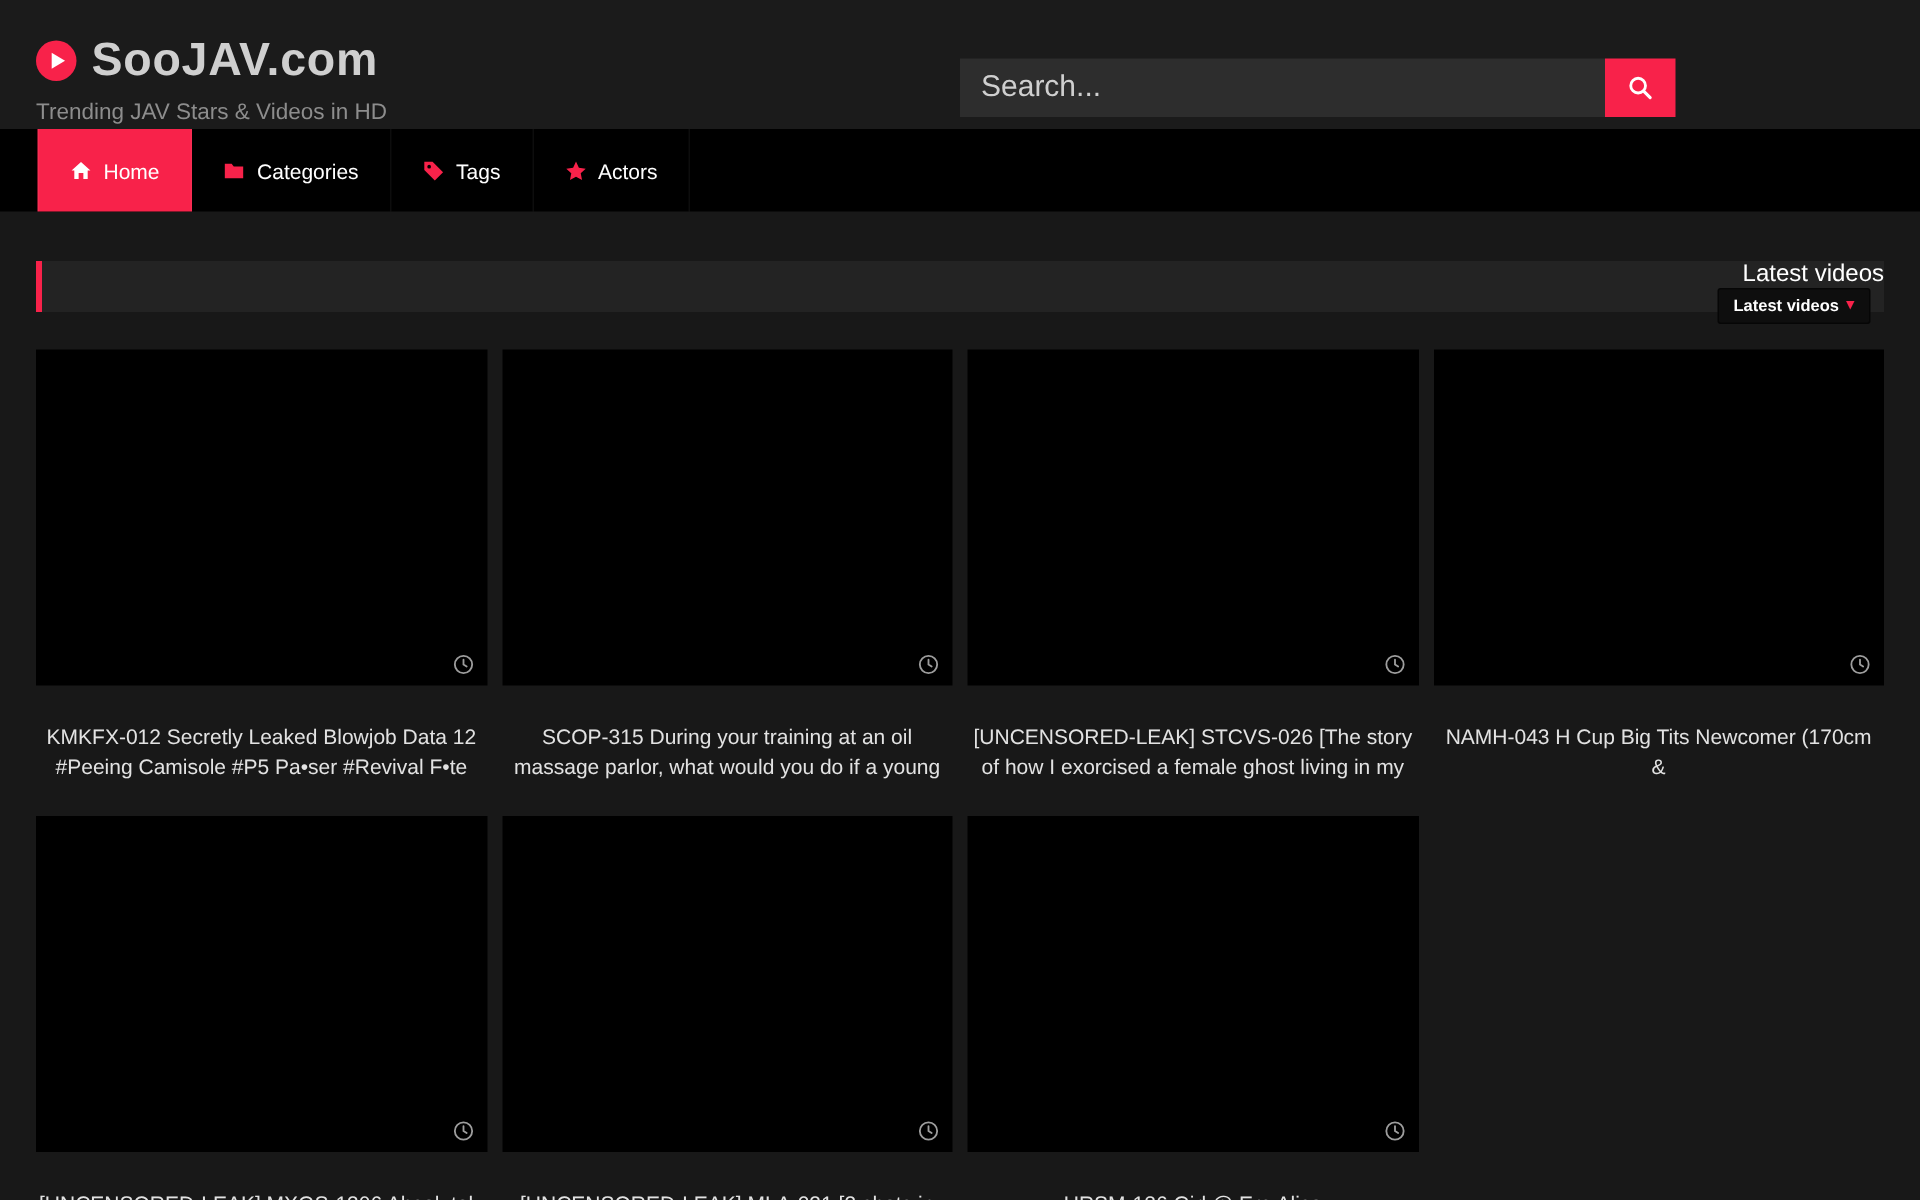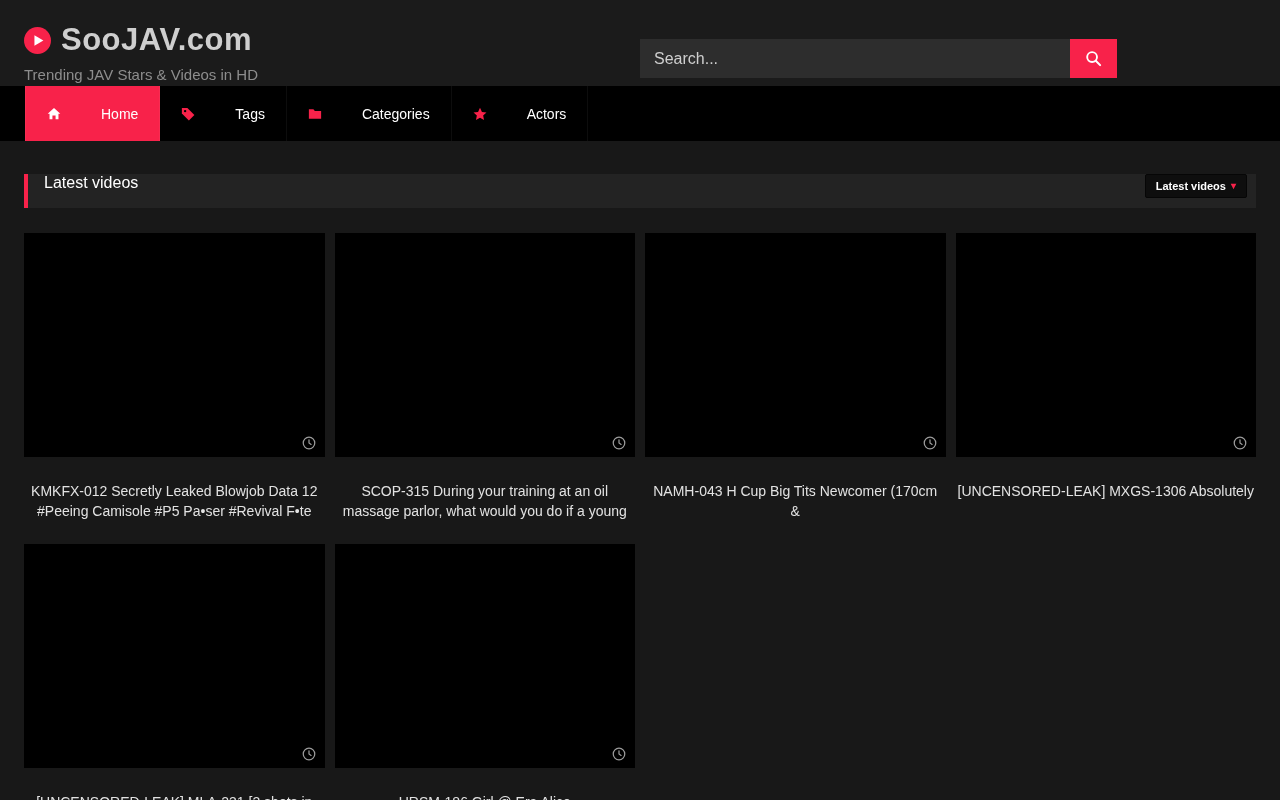--- a/index.html
+++ b/index.html
@@ -33,21 +33,21 @@
     font-family: "Liberation Sans", sans-serif;
   }
   .tagline { margin-top: 8px; font-size: 15px; color: #8d8d8d; }
   .search-form {
     position: absolute; left: 640px; top: 39px;
     display: flex; height: 39px;
   }
   .search-input {
     width: 430px; height: 39px;
     background: #2d2d2d; border: 0; outline: none;
-    color: #e8e8e8; font-size: 16px; padding: 0 14px;
+    color: #e8e8e8; font-size: 20px; padding: 0 14px;
     font-family: "Liberation Sans", sans-serif;
   }
   .search-input::placeholder { color: #cfcfcf; }
   .search-btn {
     width: 47px; height: 39px; border: 0; cursor: pointer;
     background: var(--accent);
     display: flex; align-items: center; justify-content: center;
   }
   .search-btn svg { width: 17px; height: 17px; }
   
@@ -55,34 +55,34 @@
     background: #000;
     height: 55px;
     display: flex;
     padding-left: 25px;
   }
   .nav-item {
     display: flex; align-items: center;
     padding: 0 21px;
     color: #fff; font-size: 14px; text-decoration: none;
     border-right: 1px solid rgba(255,255,255,0.05);
-    gap: 32px;
   }
   .nav-item:first-child { border-left: 1px solid rgba(255,255,255,0.05); }
   .nav-item .nav-icon { width: 14px; height: 14px; margin-right: 8px; color: var(--accent); display: inline-flex; }
   .nav-item .nav-icon svg { width: 14px; height: 14px; }
   .nav-item.active { background: var(--accent); }
   .nav-item.active .nav-icon { color: #fff; }
   
   .section-bar {
     margin: 33px 24px 25px 24px;
     height: 34px;
     background: #232323;
-    display: flex; align-items: flex-start;
-    position: relative;
+    display: flex; align-items: flex-end;
+    position: relative;
+    flex-direction: column;
   }
   .section-accent {
     width: 4px; height: 34px; background: var(--accent);
     position: absolute; left: 0; top: 0;
   }
   .section-title {
     margin-left: 20px; font-size: 16px; font-weight: 400; color: #fff;
   }
   .sort-btn {
     margin-left: auto; margin-right: 9px;
@@ -156,33 +156,33 @@
     <span class="nav-icon">
       <svg viewBox="0 0 16 16">
           <path d="M8 1.2 15.2 7.6h-2.1V14H9.8V9.6H6.2V14H2.9V7.6H0.8z" fill="currentColor"></path>
         </svg>
     </span>
     <span>Home</span>
   </a>
   <a class="nav-item">
     <span class="nav-icon">
       <svg viewBox="0 0 16 16">
+          <path d="M1 2.5h5.2l1.6 2H15V13.5H1z" fill="currentColor"></path>
+        </svg>
+    </span>
+    <span>Categories</span>
+  </a>
+  <a class="nav-item">
+    <span class="nav-icon">
+      <svg viewBox="0 0 16 16">
           <path d="M1 1h6.3L15.3 9 9 15.3 1 7.3z" fill="currentColor"></path>
           <circle cx="4.7" cy="4.7" r="1.4" fill="#000"></circle>
         </svg>
     </span>
     <span>Tags</span>
-  </a>
-  <a class="nav-item">
-    <span class="nav-icon">
-      <svg viewBox="0 0 16 16">
-          <path d="M1 2.5h5.2l1.6 2H15V13.5H1z" fill="currentColor"></path>
-        </svg>
-    </span>
-    <span>Categories</span>
   </a>
   <a class="nav-item">
     <span class="nav-icon">
       <svg viewBox="0 0 16 16">
           <path d="M8 0.8 10.2 5.6 15.4 6.2 11.6 9.7 12.6 14.8 8 12.3 3.4 14.8 4.4 9.7 0.6 6.2 5.8 5.6z" fill="currentColor"></path>
         </svg>
     </span>
     <span>Actors</span>
   </a>
 </nav>
@@ -213,20 +213,29 @@
     <a class="video-card">
       <div class="thumb">
         <svg class="clock-icon" viewBox="0 0 16 16">
           <circle cx="8" cy="8" r="6.6" fill="none" stroke="#b9b9b9" stroke-width="1.4"></circle>
           <path d="M8 4.4V8l2.4 1.6" fill="none" stroke="#b9b9b9" stroke-width="1.4" stroke-linecap="round"></path>
         </svg>
       </div>
       <div class="video-title">SCOP-315 During your training at an oil massage parlor, what would you do if a young</div>
     </a>
 
+    <a class="video-card">
+      <div class="thumb">
+        <svg class="clock-icon" viewBox="0 0 16 16">
+          <circle cx="8" cy="8" r="6.6" fill="none" stroke="#b9b9b9" stroke-width="1.4"></circle>
+          <path d="M8 4.4V8l2.4 1.6" fill="none" stroke="#b9b9b9" stroke-width="1.4" stroke-linecap="round"></path>
+        </svg>
+      </div>
+      <div class="video-title">[UNCENSORED-LEAK] STCVS-026 [The story of how I exorcised a female ghost living in my</div>
+    </a>
 
     <a class="video-card">
       <div class="thumb">
         <svg class="clock-icon" viewBox="0 0 16 16">
           <circle cx="8" cy="8" r="6.6" fill="none" stroke="#b9b9b9" stroke-width="1.4"></circle>
           <path d="M8 4.4V8l2.4 1.6" fill="none" stroke="#b9b9b9" stroke-width="1.4" stroke-linecap="round"></path>
         </svg>
       </div>
       <div class="video-title">NAMH-043 H Cup Big Tits Newcomer (170cm &amp;</div>
     </a>

